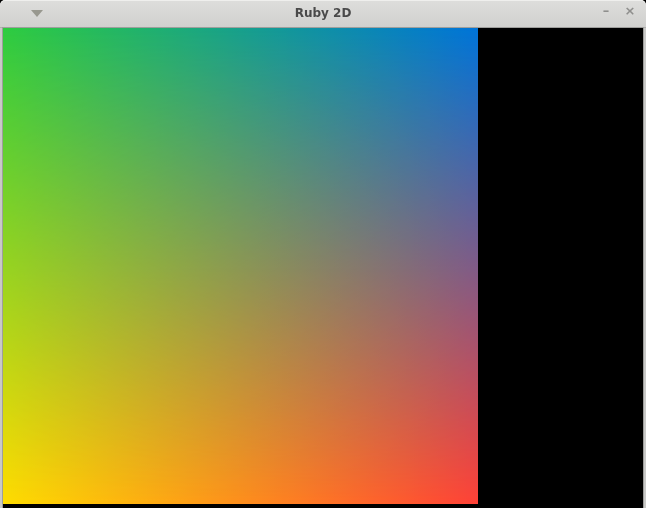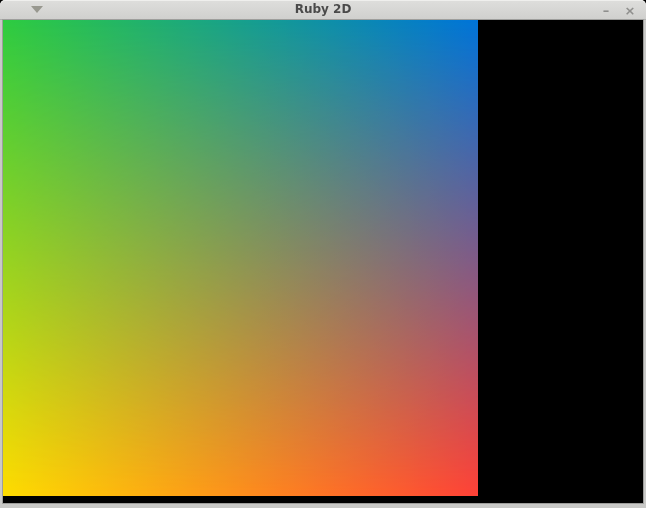--- a/index.html
+++ b/index.html
@@ -14,21 +14,21 @@
     width: 646px;
     height: 508px;
     background: #c9c9c7;
     border-radius: 5px 5px 0 0;
     overflow: hidden;
     position: relative;
   }
 
   
   .titlebar {
-    height: 20px;
+    height: 28px;
     background: linear-gradient(#dededc, #d0d0ce);
     border-bottom: 1px solid #b0b0ae;
     border-radius: 5px 5px 0 0;
     box-shadow: inset 0 1px 0 #efefed;
     position: relative;
     display: flex;
     align-items: center;
   }
   .menu-icon {
     width: 0;

